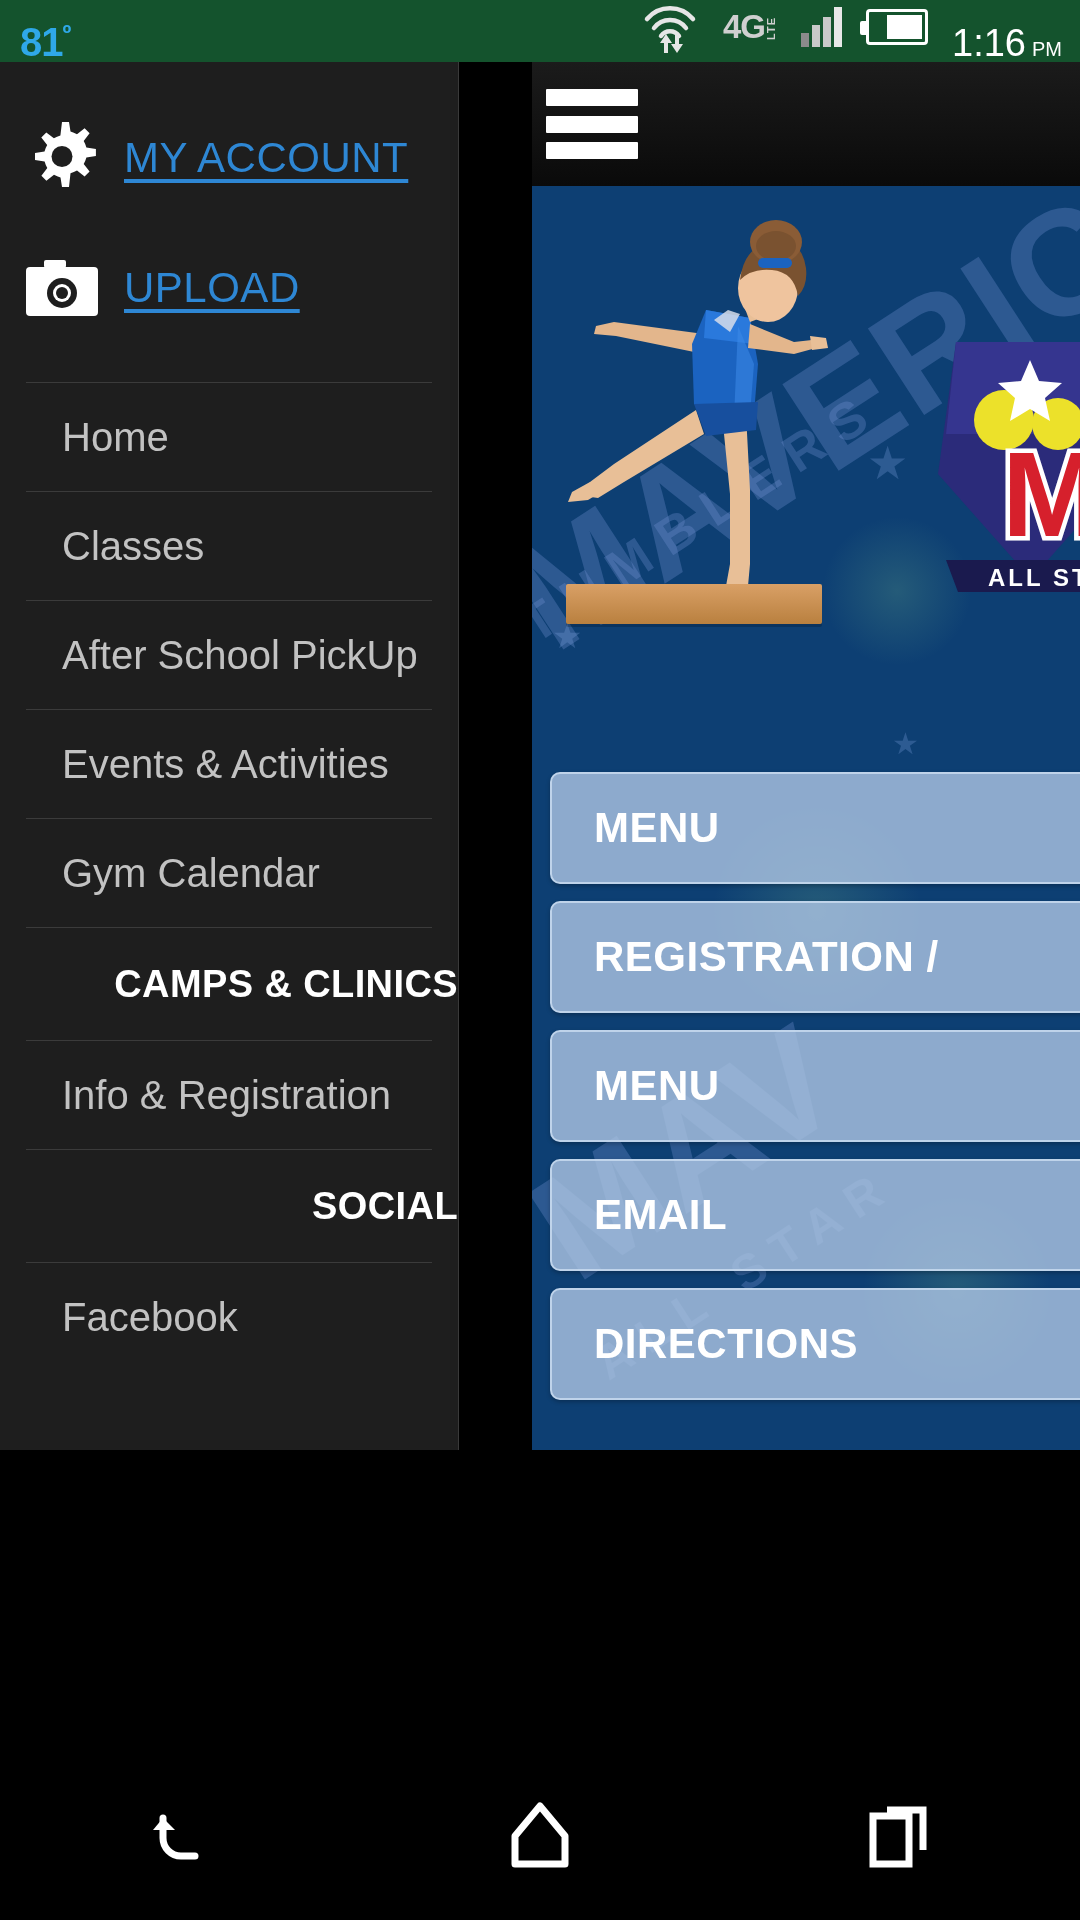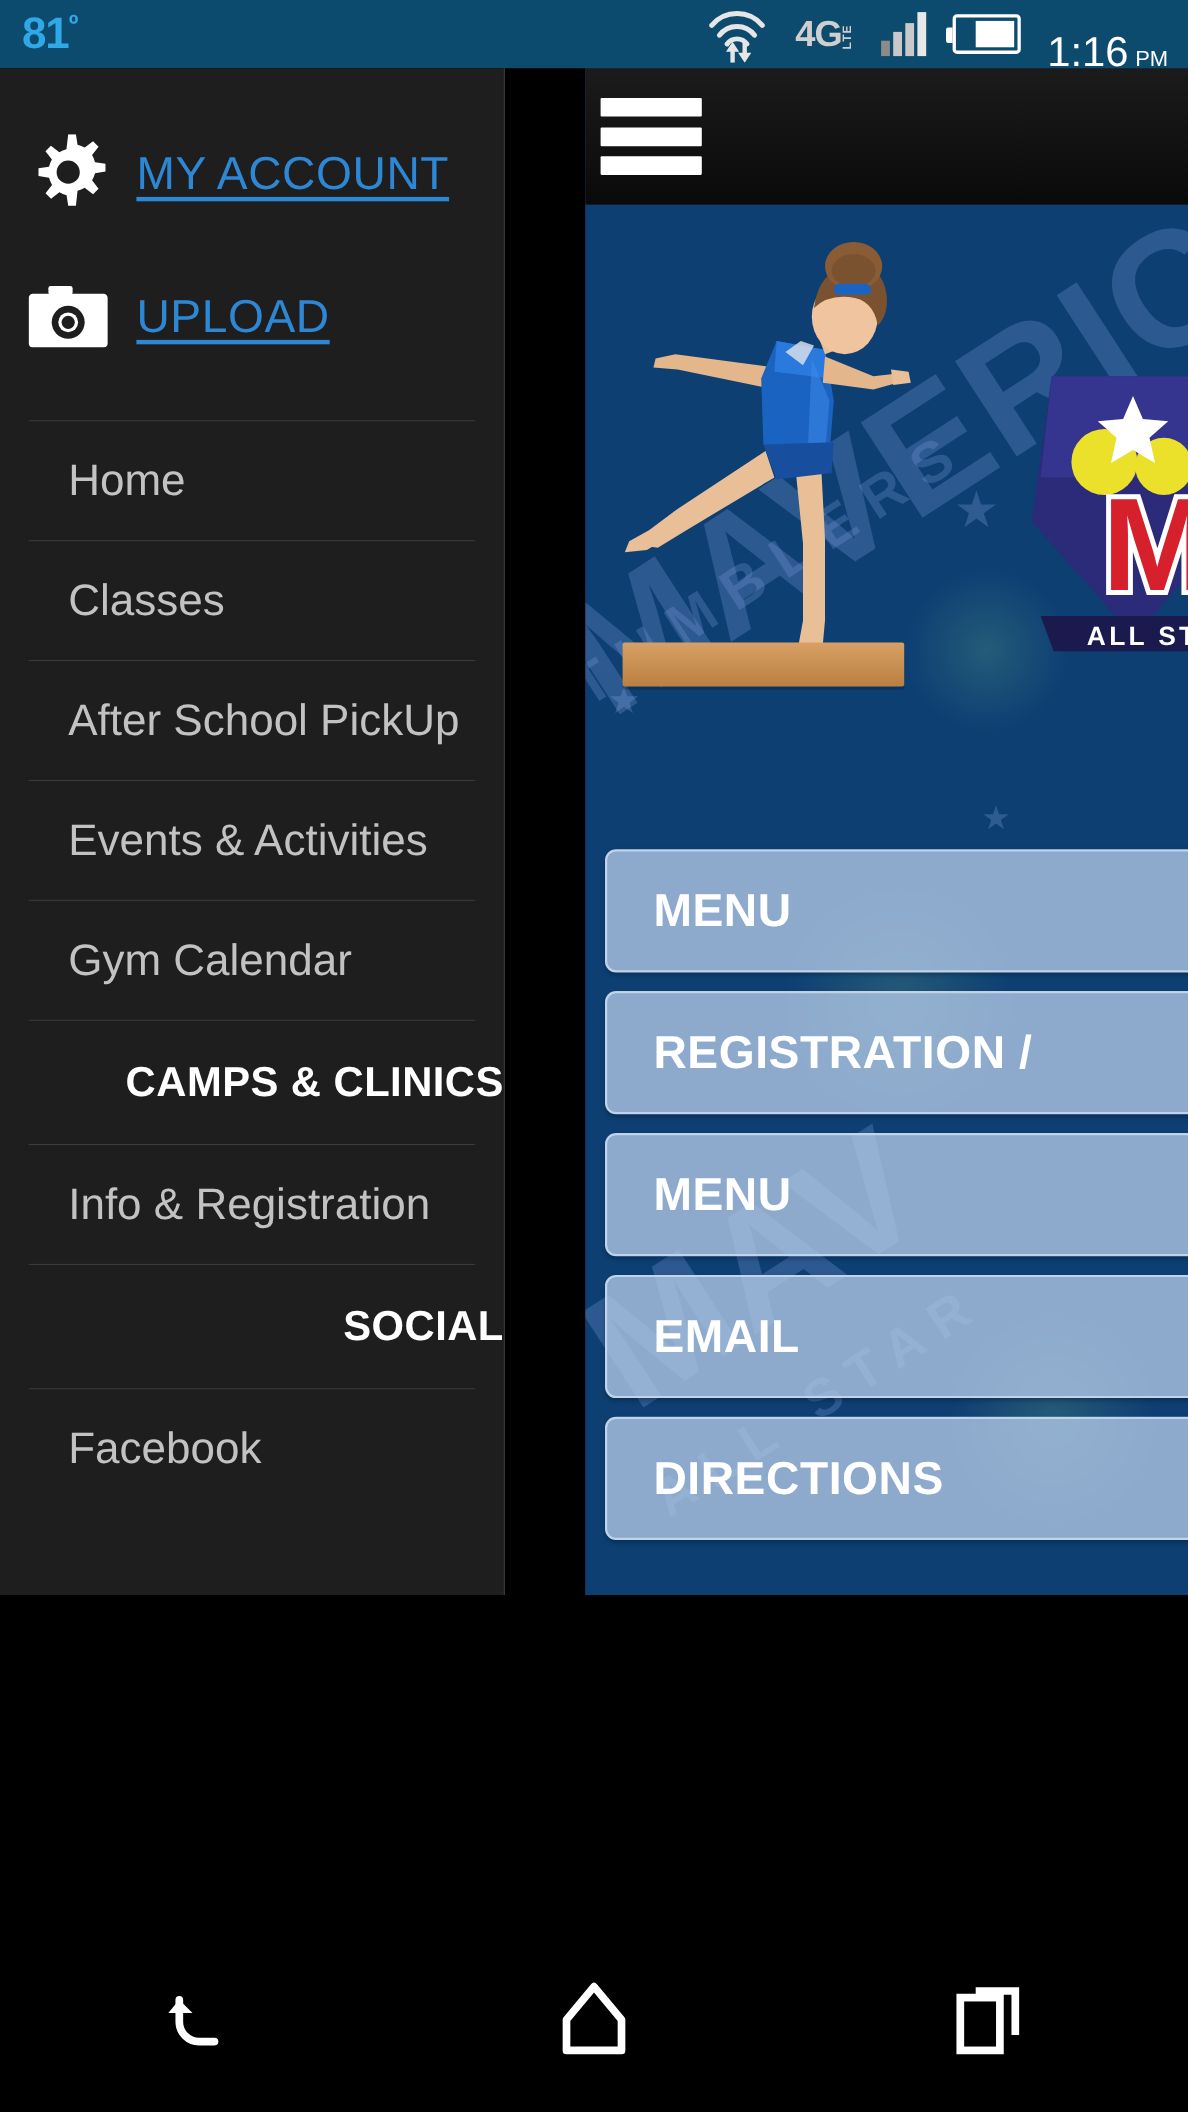--- a/index.html
+++ b/index.html
@@ -7,21 +7,21 @@
     width:1080px; height:1920px;
     background:#000;
     font-family:"Liberation Sans", sans-serif;
     overflow:hidden;
   }
   #screen { position:relative; width:1080px; height:1920px; background:#000; }
 
   
   .statusbar {
     position:absolute; top:0; left:0; width:1080px; height:62px;
-    background:#0c4a6e; display:flex; align-items:center;
+    background:#14532d; display:flex; align-items:flex-end;
   }
   .temp {
     color:#2fa8e8; font-size:40px; font-weight:bold;
     margin-left:20px; letter-spacing:-1px; line-height:1;
   }
   .temp .deg { font-size:24px; vertical-align:top; }
   .status-right {
     margin-left:auto; display:flex; align-items:center; gap:24px;
     padding-right:18px;
   }

